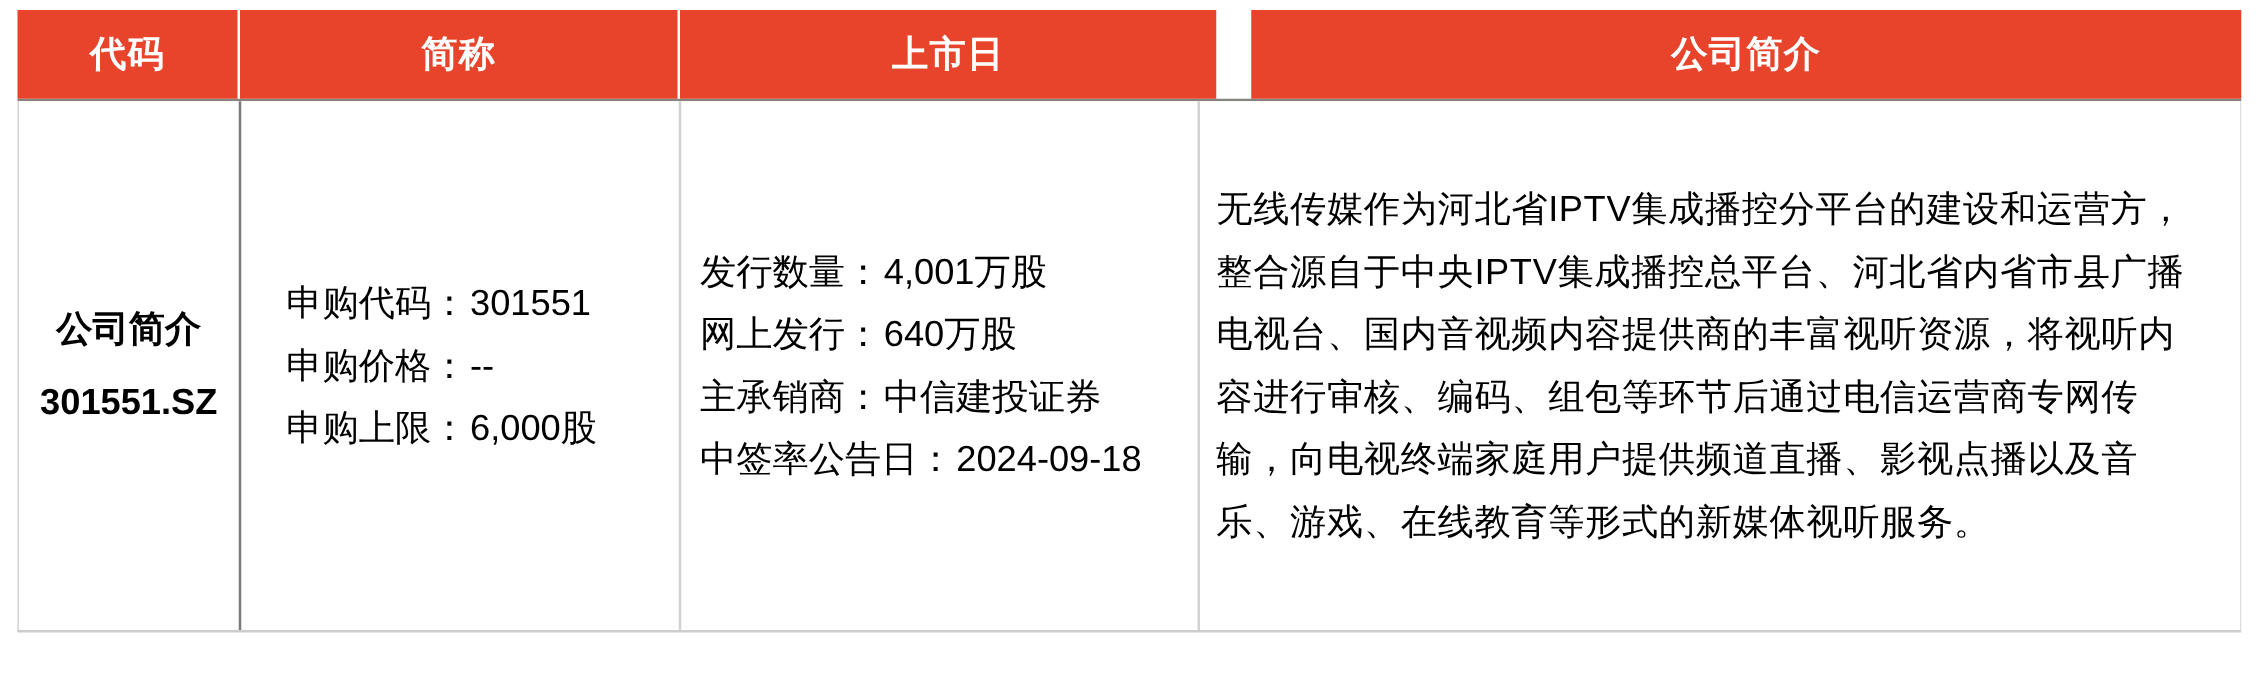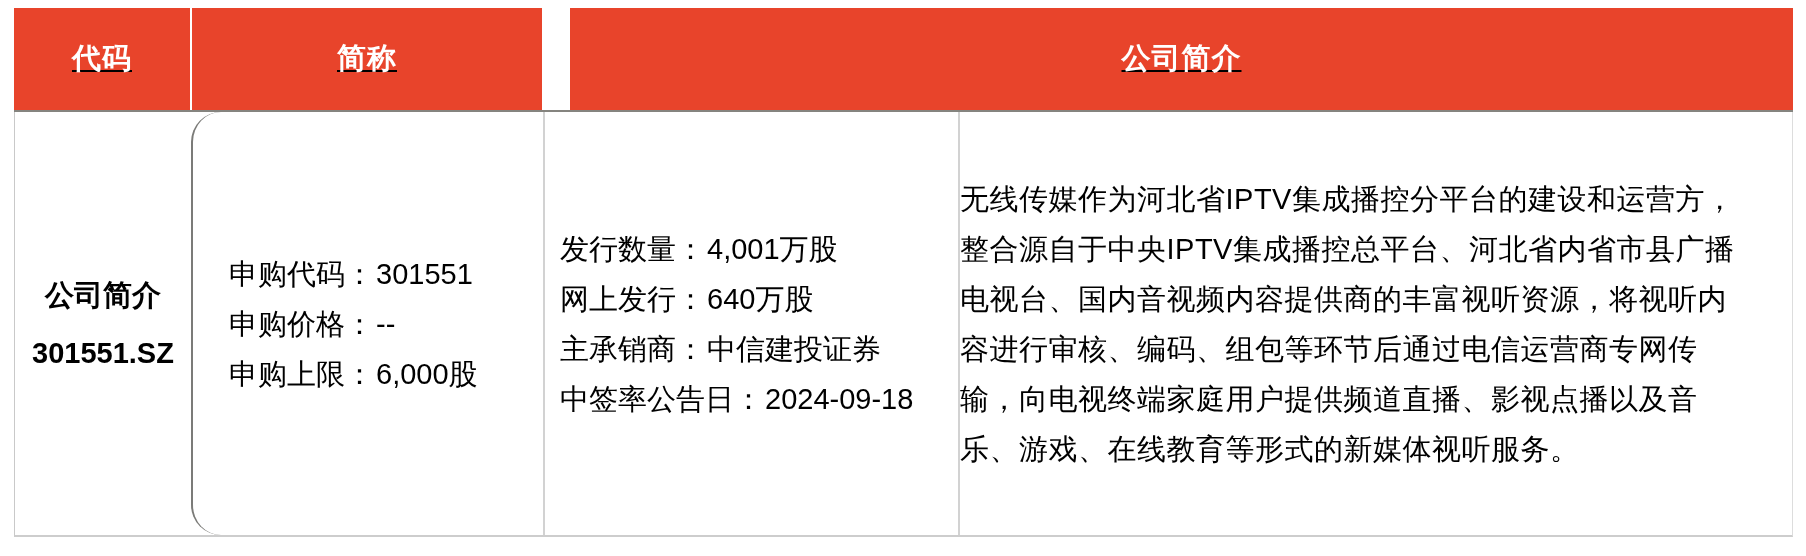--- a/index.html
+++ b/index.html
@@ -11,24 +11,23 @@
     position: relative;
     overflow: hidden;
   }
   .canvas { position: absolute; left: 0; top: 0; width: 1806px; height: 556px; background: #ffffff; }
 
   .ipo-table { position: absolute; left: 14px; top: 8px; width: 1779px; }
 
   
   .thead {
     display: flex;
-    height: 104px;
+    height: 73px;
     border-bottom: 2px solid #85847f;
     background: #ffffff;
-    text-decoration: underline;
   }
   .th {
     background: #e8442b;
     color: #ffffff;
     font-weight: bold;
     font-size: 29px;
     display: flex;
     align-items: center;
     justify-content: center;
     letter-spacing: 1px;
@@ -55,38 +54,39 @@
     font-size: 29px;
     line-height: 50px;
   }
   .td.c1 {
     width: 176px;
     align-items: center;
     text-align: center;
     font-weight: bold;
     line-height: 58px;
   }
-  .td.c2 { width: 352px; border-left: 2px solid #7b7b78; padding-left: 36px; border-radius: 30px; }
+  .td.c2 { width: 352px; border-left: 2px solid #7b7b78; padding-left: 36px; }
   .td.c3 { width: 415px; border-left: 2px solid #d2d2d2; padding-left: 15px; }
-  .td.c4 { flex: 1; border-left: 2px solid #d2d2d2; padding-right: 18px; }
+  .td.c4 { flex: 1; border-left: 2px solid #d2d2d2; padding-left: 13px; padding-right: 18px; }
 
   .field-line { white-space: nowrap; }
   .field-label { }
   .field-value { margin-left: 2px; }
   .profile-line { white-space: nowrap; letter-spacing: 0.5px; }
 </style>
 </head>
 <body>
 
 <div class="canvas">
   <div class="ipo-table">
 
     <div class="thead">
       <div class="th c1">代码</div>
       <div class="th c2">简称</div>
+      <div class="th c3">上市日</div>
       <div class="th c4">公司简介</div>
     </div>
 
     <div class="tbody">
 
       <div class="td c1">
         <div>公司简介</div>
         <div>301551.SZ</div>
       </div>
 

